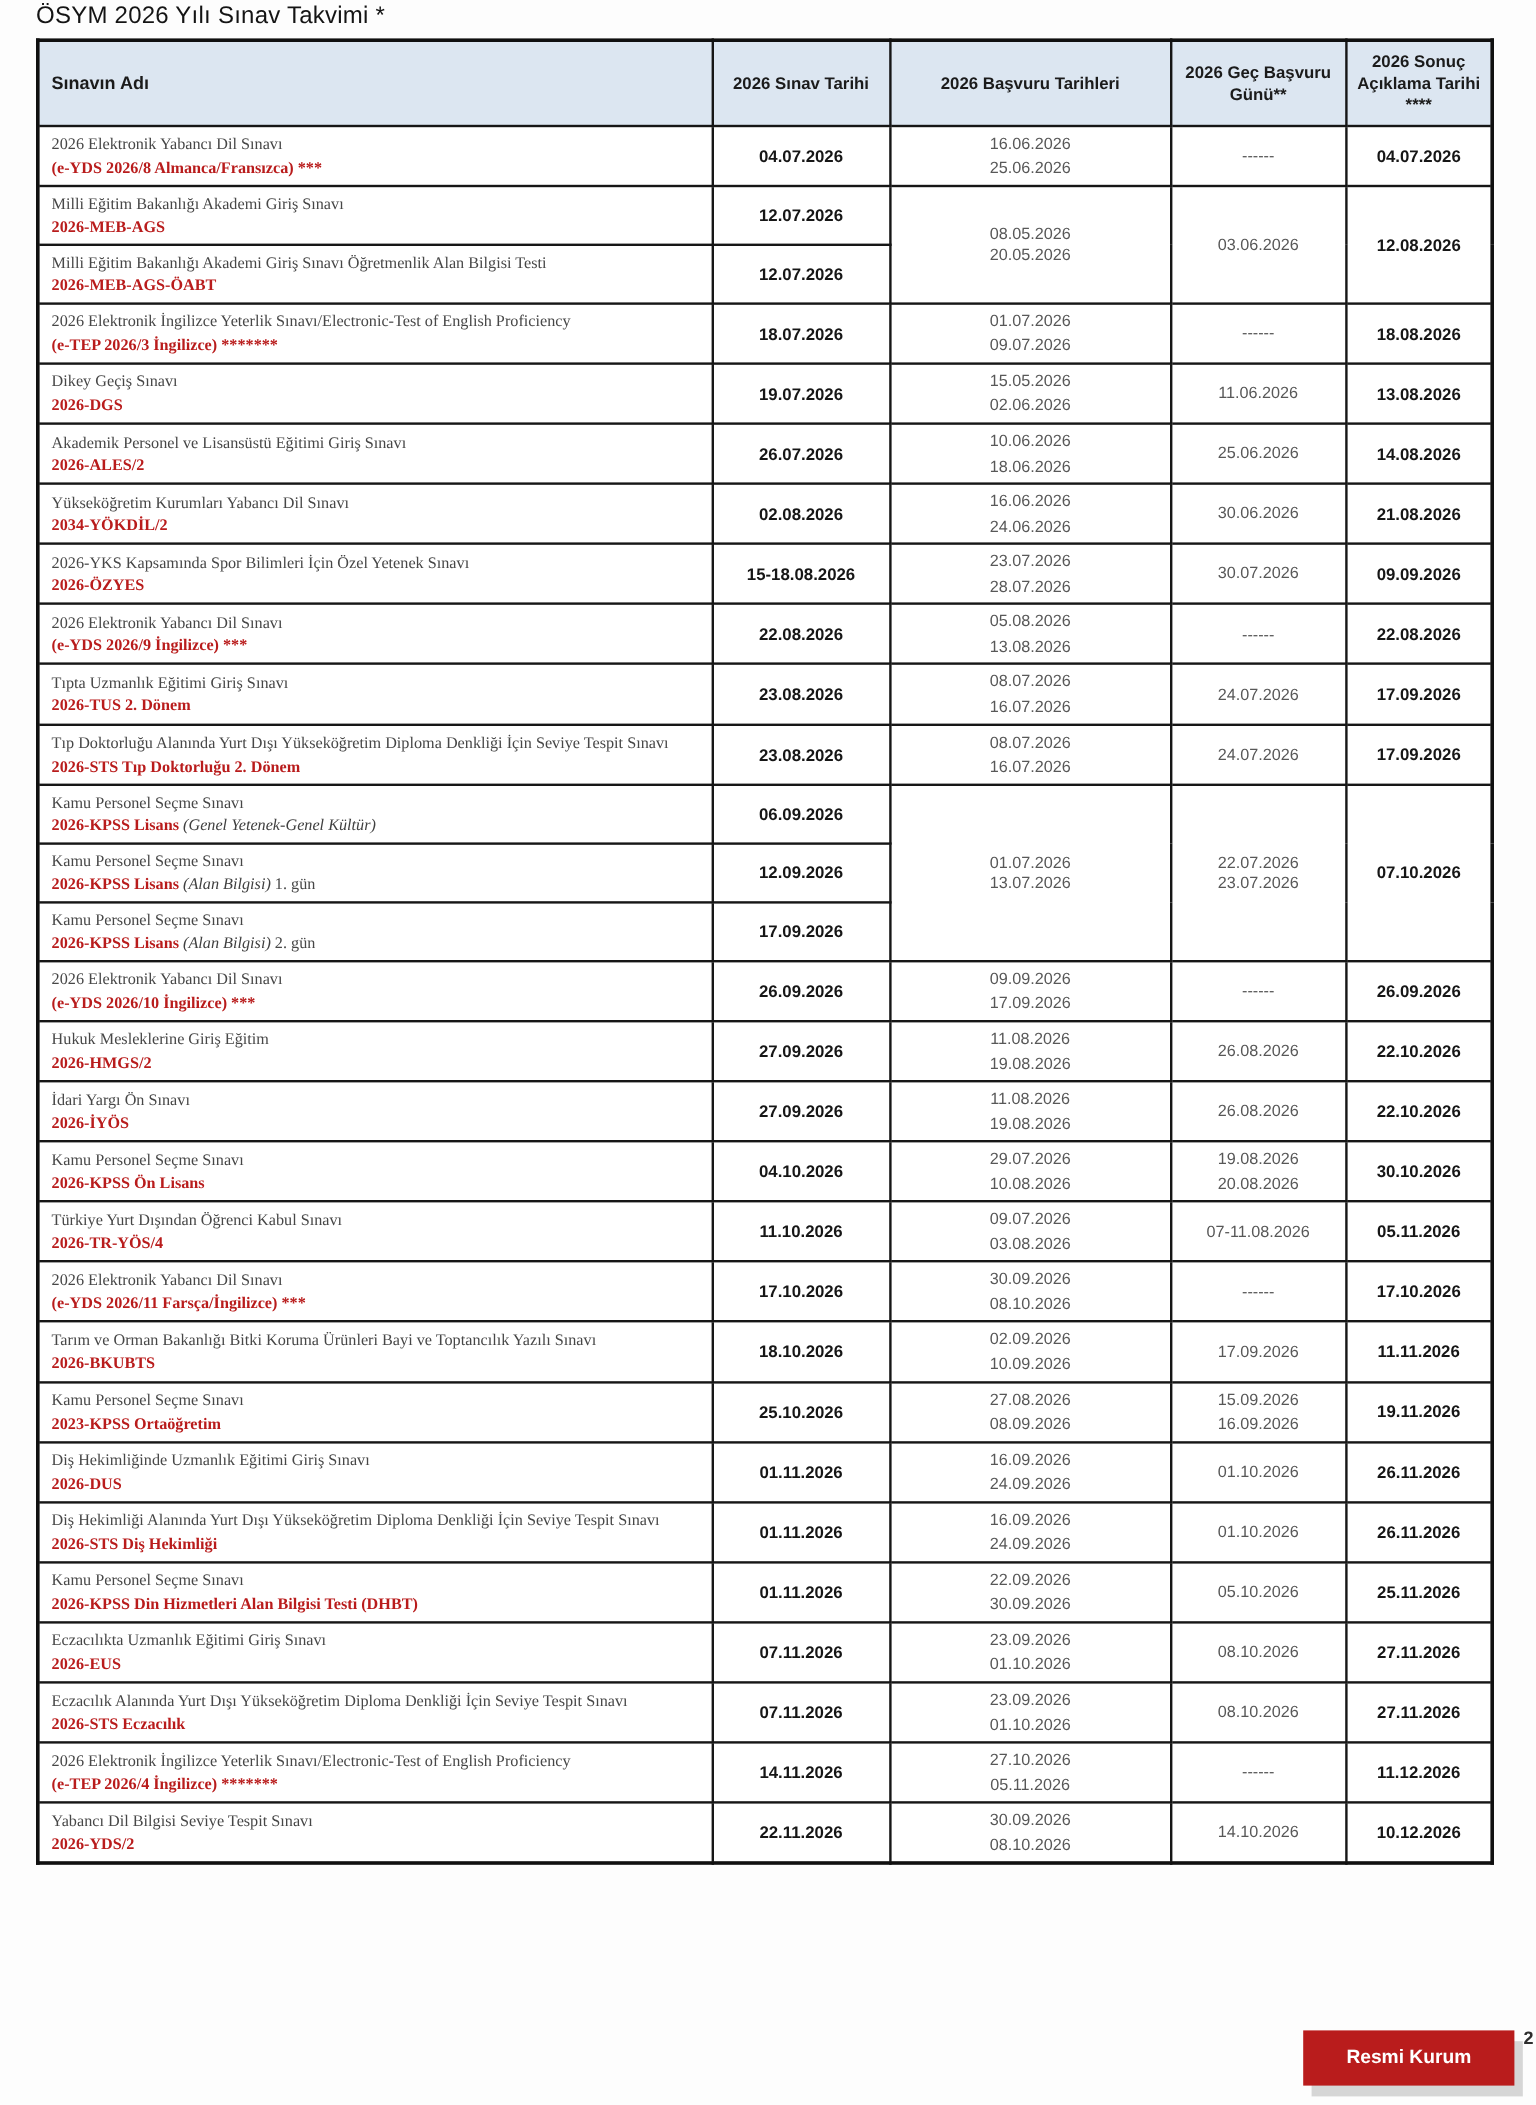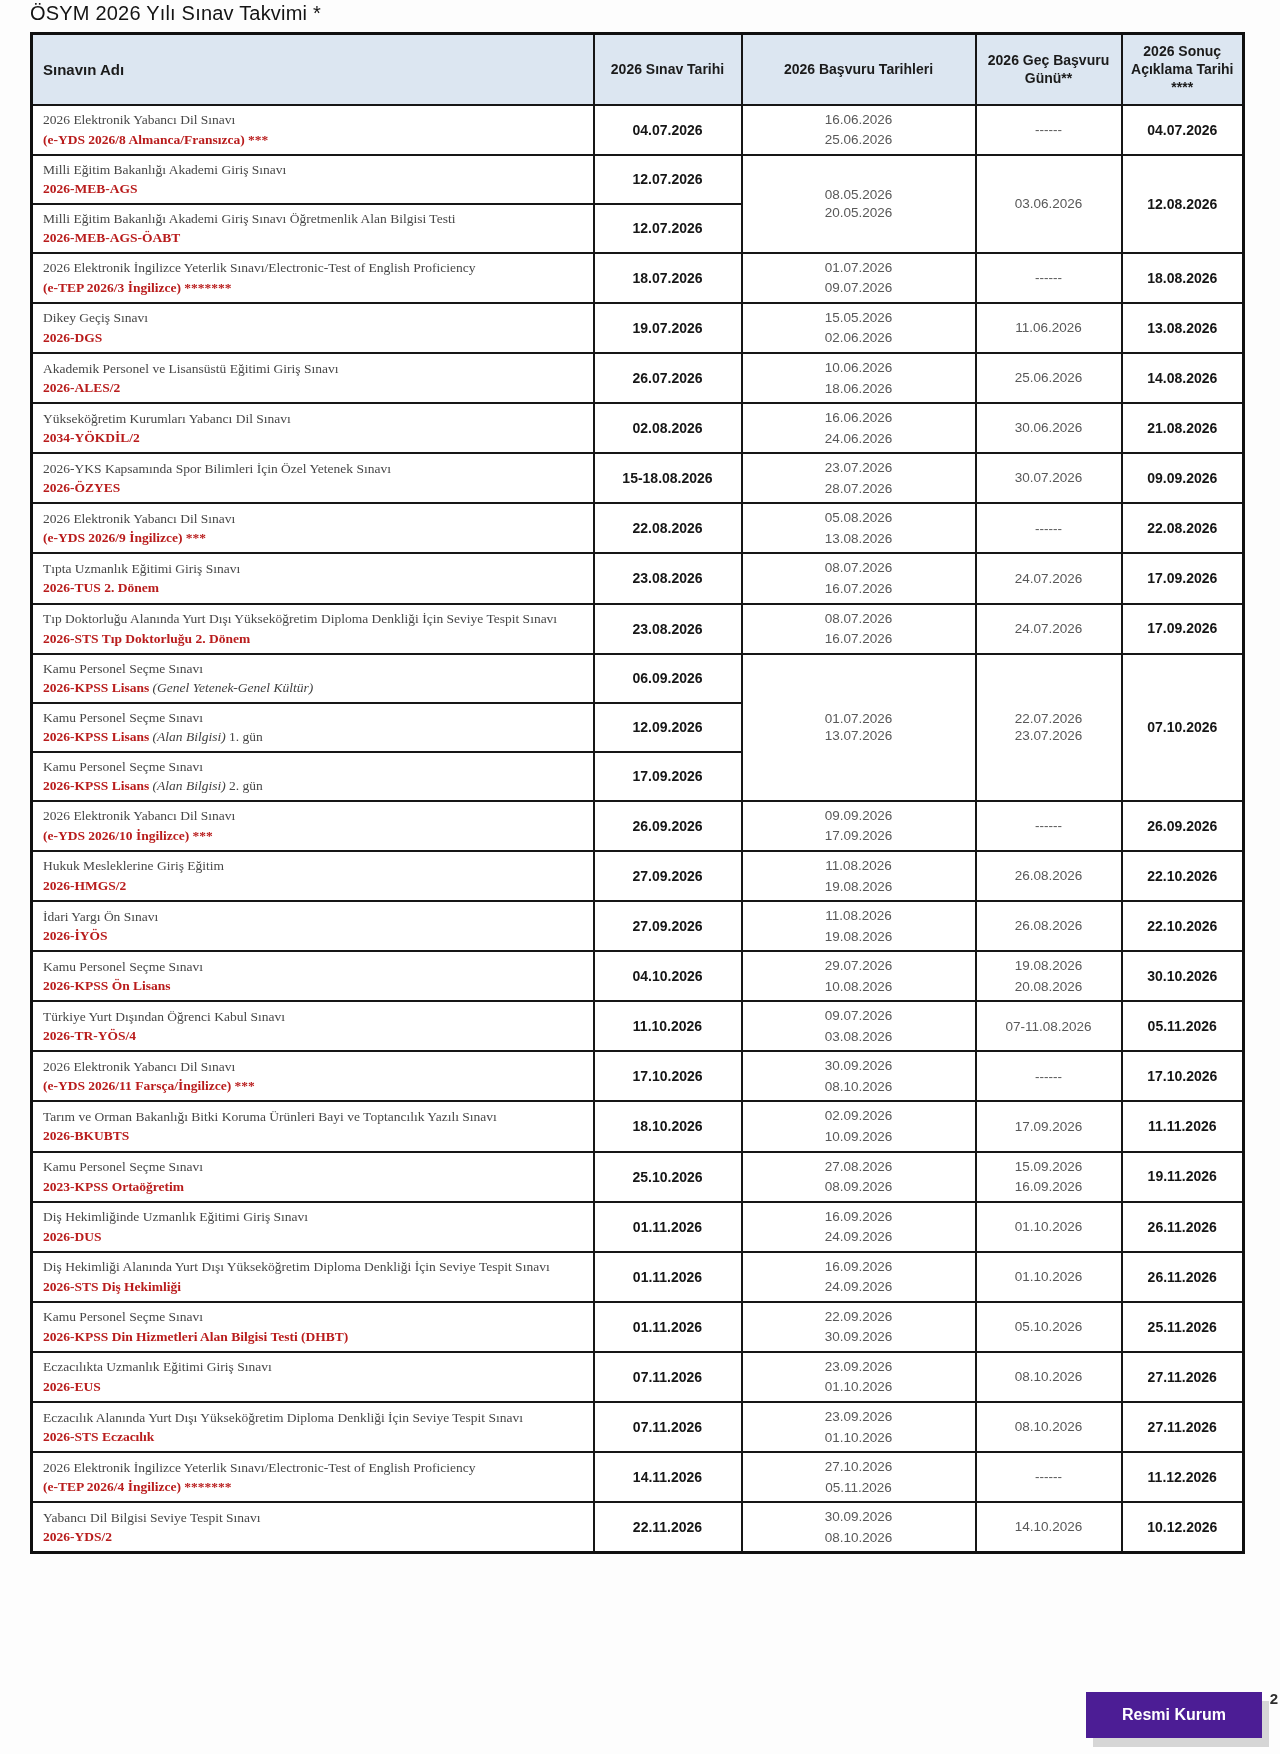--- a/index.html
+++ b/index.html
@@ -35,21 +35,21 @@
   td.app-cell,td.late-cell{
     text-align:center;font-size:13.5px;color:#585858;padding:2px 4px;
   }
   td.res-cell{
     text-align:center;font-weight:bold;font-size:14px;color:#161616;padding:2px 4px;
   }
   .date-line{margin:3px 0;line-height:1.3;}
   td.merged .date-line{margin:0 0;}
   .stamp{
     position:absolute;right:18px;bottom:16px;width:176px;height:46px;
-    background:#4c1d95;color:#ffffff;font-weight:bold;font-size:16px;
+    background:#b91c1c;color:#ffffff;font-weight:bold;font-size:16px;
     display:flex;align-items:center;justify-content:center;
     box-shadow:7px 9px 0 rgba(140,140,140,.35);
   }
   .page-number{
     position:absolute;right:2px;top:1690px;
     font-size:15px;font-weight:bold;color:#2e2e2e;
   }
 </style>
 </head>
 <body>

